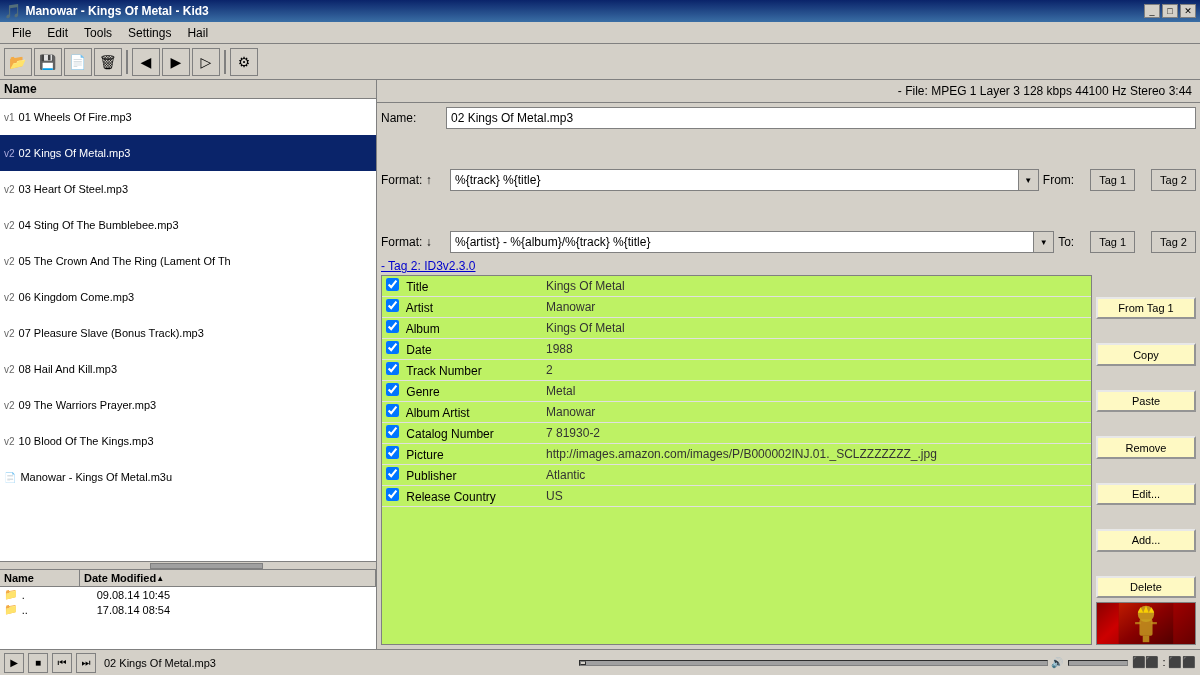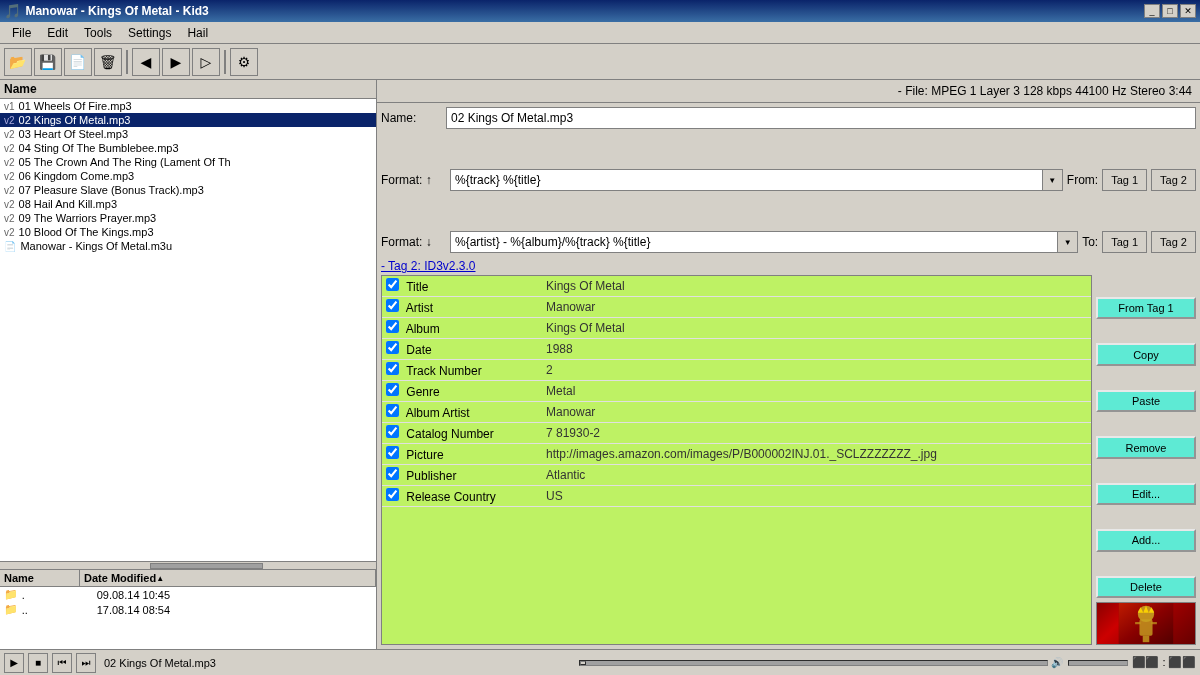--- a/index.html
+++ b/index.html
@@ -123,21 +123,21 @@
 
     
     .file-list {
       flex: 1;
       overflow-y: auto;
       background: white;
     }
     .file-item {
       display: flex;
       align-items: center;
-      padding: 1px 4px;
+      padding: 12px 4px;
       cursor: pointer;
       font-size: 11px;
       white-space: nowrap;
       overflow: hidden;
     }
     .file-item.selected { background: #0a246a; color: white; }
     .file-item-icon {
       margin-right: 4px;
       font-size: 10px;
       color: #666;
@@ -266,21 +266,21 @@
       border-left: none;
       cursor: pointer;
       display: flex;
       align-items: center;
       justify-content: center;
       font-size: 8px;
     }
     .format-end {
       display: flex;
       align-items: center;
-      gap: 4px;
+      gap: 16px;
       flex-shrink: 0;
     }
     .tag-btn {
       height: 22px;
       padding: 0 8px;
       background: #d4d0c8;
       border: 1px solid #808080;
       cursor: pointer;
       font-size: 11px;
     }
@@ -348,21 +348,21 @@
     .right-sidebar {
       width: 100px;
       display: flex;
       flex-direction: column;
       gap: 4px;
       flex-shrink: 0;
       padding-top: 2px;
     }
     .sidebar-btn {
       height: 37px;
-      background: #5eead4;
+      background: #fef9c3;
       border: 2px outset #e8e8e8;
       cursor: pointer;
       font-size: 11px;
       text-align: center;
       margin-top: 20px;
     }
 
     
     .album-art {
       width: 100px;

